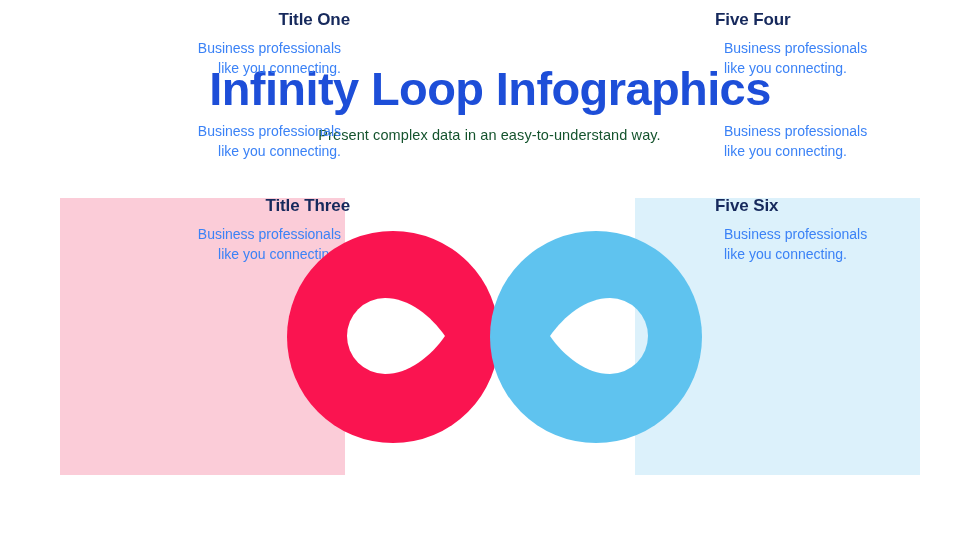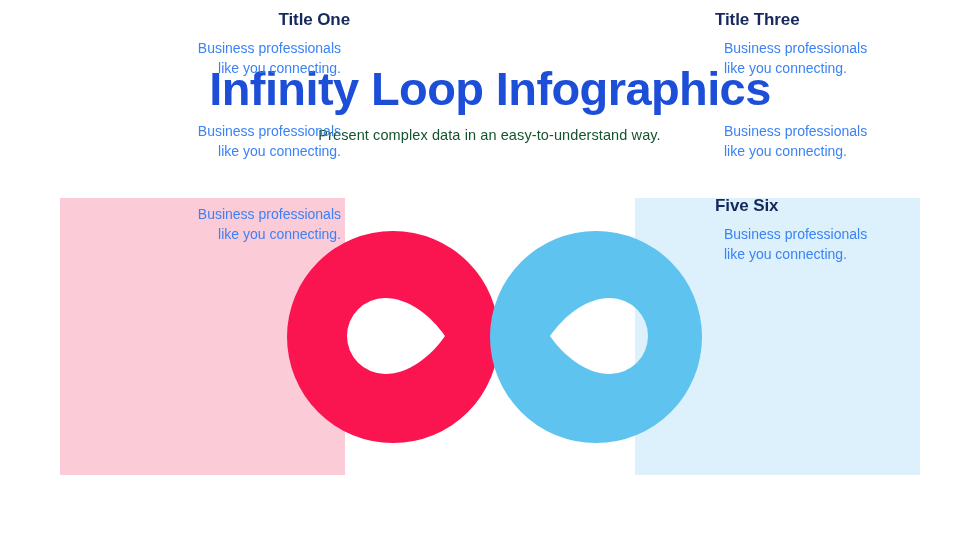--- a/index.html
+++ b/index.html
@@ -125,28 +125,29 @@
     <div class="item">
       <div class="item-title">Title One</div>
       <div class="item-desc">Business professionals
 like you connecting.</div>
     </div>
     <div class="item">
       <div class="item-desc">Business professionals
 like you connecting.</div>
     </div>
     <div class="item">
+      <div class="item-title">Title Three</div>
       <div class="item-desc">Business professionals
 like you connecting.</div>
     </div>
   </div>
 
   <div id="col-right" class="text-column">
     <div class="item">
-      <div class="item-title">Title Three</div>
+      <div class="item-title">Five Four</div>
       <div class="item-desc">Business professionals
 like you connecting.</div>
     </div>
     <div class="item">
       <div class="item-desc">Business professionals
 like you connecting.</div>
     </div>
     <div class="item">
       <div class="item-title">Five Six</div>
       <div class="item-desc">Business professionals

